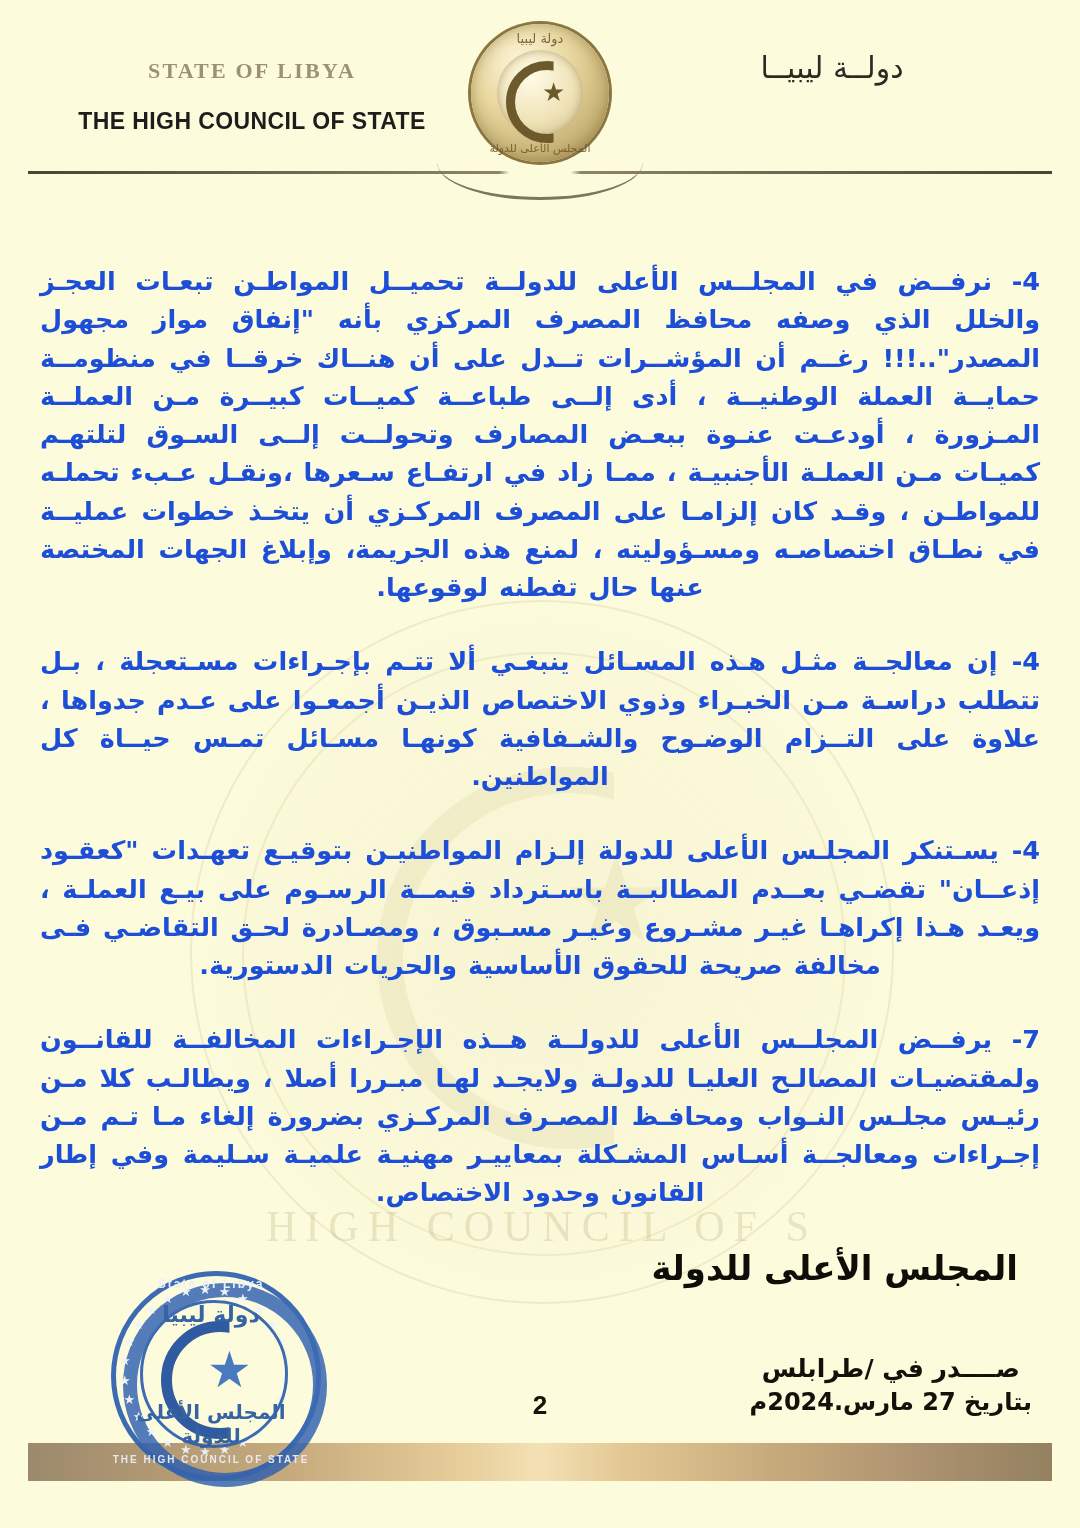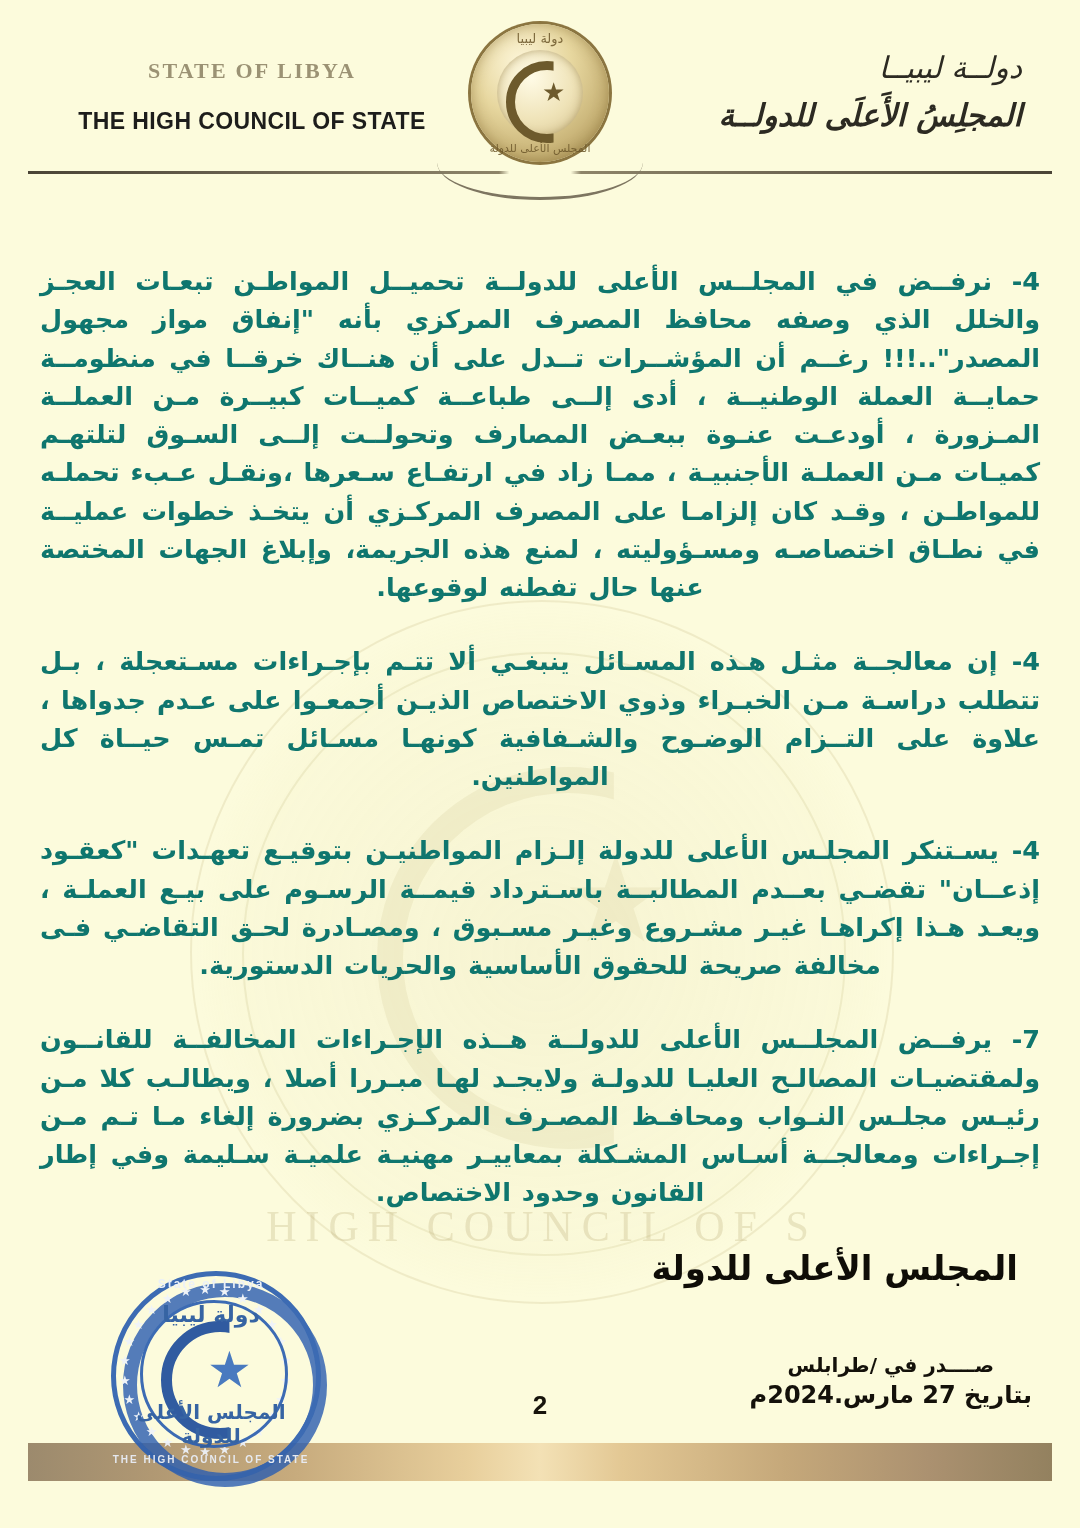--- a/index.html
+++ b/index.html
@@ -118,23 +118,22 @@
     letter-spacing: 0.4px;
     color: #1d1d1b;
     direction: ltr;
   }
 
   .lh-ar {
     position: absolute;
     right: 58px;
     top: 50px;
     width: 380px;
-    text-align: right;
+    text-align: center;
     color: #2c2a22;
-    font-style: italic;
   }
   .lh-ar-top {
     font-size: 30px;
     letter-spacing: 2px;
     font-family: "DejaVu Sans", sans-serif;
   }
   .lh-ar-bot {
     margin-top: 12px;
     font-size: 31px;
     font-weight: bold;
@@ -227,21 +226,21 @@
     position: relative;
     z-index: 2;
     padding: 72px 40px 0 40px;
   }
 
   .para {
     font-family: "DejaVu Sans", "Liberation Sans", sans-serif;
     font-size: 25.5px;
     font-weight: bold;
     line-height: 1.5;
-    color: #0f766e;
+    color: #1d4ed8;
     text-align: justify;
     text-align-last: center;
     margin: 0 0 36px 0;
     letter-spacing: -0.2px;
     word-spacing: 2px;
   }
 
   
   .sig-block {
     position: relative;
@@ -357,21 +356,21 @@
   
   .issued {
     position: absolute;
     right: 48px;
     top: 1352px;
     text-align: center;
     z-index: 3;
     color: #14110a;
     line-height: 1.35;
   }
-  .issued-line1 { font-size: 20px; font-weight: bold; text-align: center; }
+  .issued-line1 { font-size: 25px; font-weight: bold; text-align: center; }
   .issued-line2 { font-size: 24px; font-weight: bold; }
 
   .page-number {
     position: absolute;
     left: 0; right: 0;
     top: 1390px;
     text-align: center;
     font-family: "Liberation Sans", sans-serif;
     font-size: 26px;
     font-weight: bold;
@@ -405,21 +404,20 @@
 
   <div class="letterhead">
 
     <div class="lh-en">
       <div class="lh-en-top">STATE OF LIBYA</div>
       <div class="lh-en-bot">THE HIGH COUNCIL OF STATE</div>
     </div>
 
     <div class="lh-ar">
       <div class="lh-ar-top">دولــة ليبيــا</div>
-      <div class="lh-ar-bot">المجلِسُ الأَعلَى للدولــة</div>
     </div>
 
     <div class="rule"></div>
     <div class="rule-dip"></div>
 
     <div class="emblem">
       <div class="emblem-ar-top">دولة ليبيا</div>
       <div class="emblem-inner"></div>
       <div class="emblem-crescent"></div>
       <div class="emblem-star">★</div>

